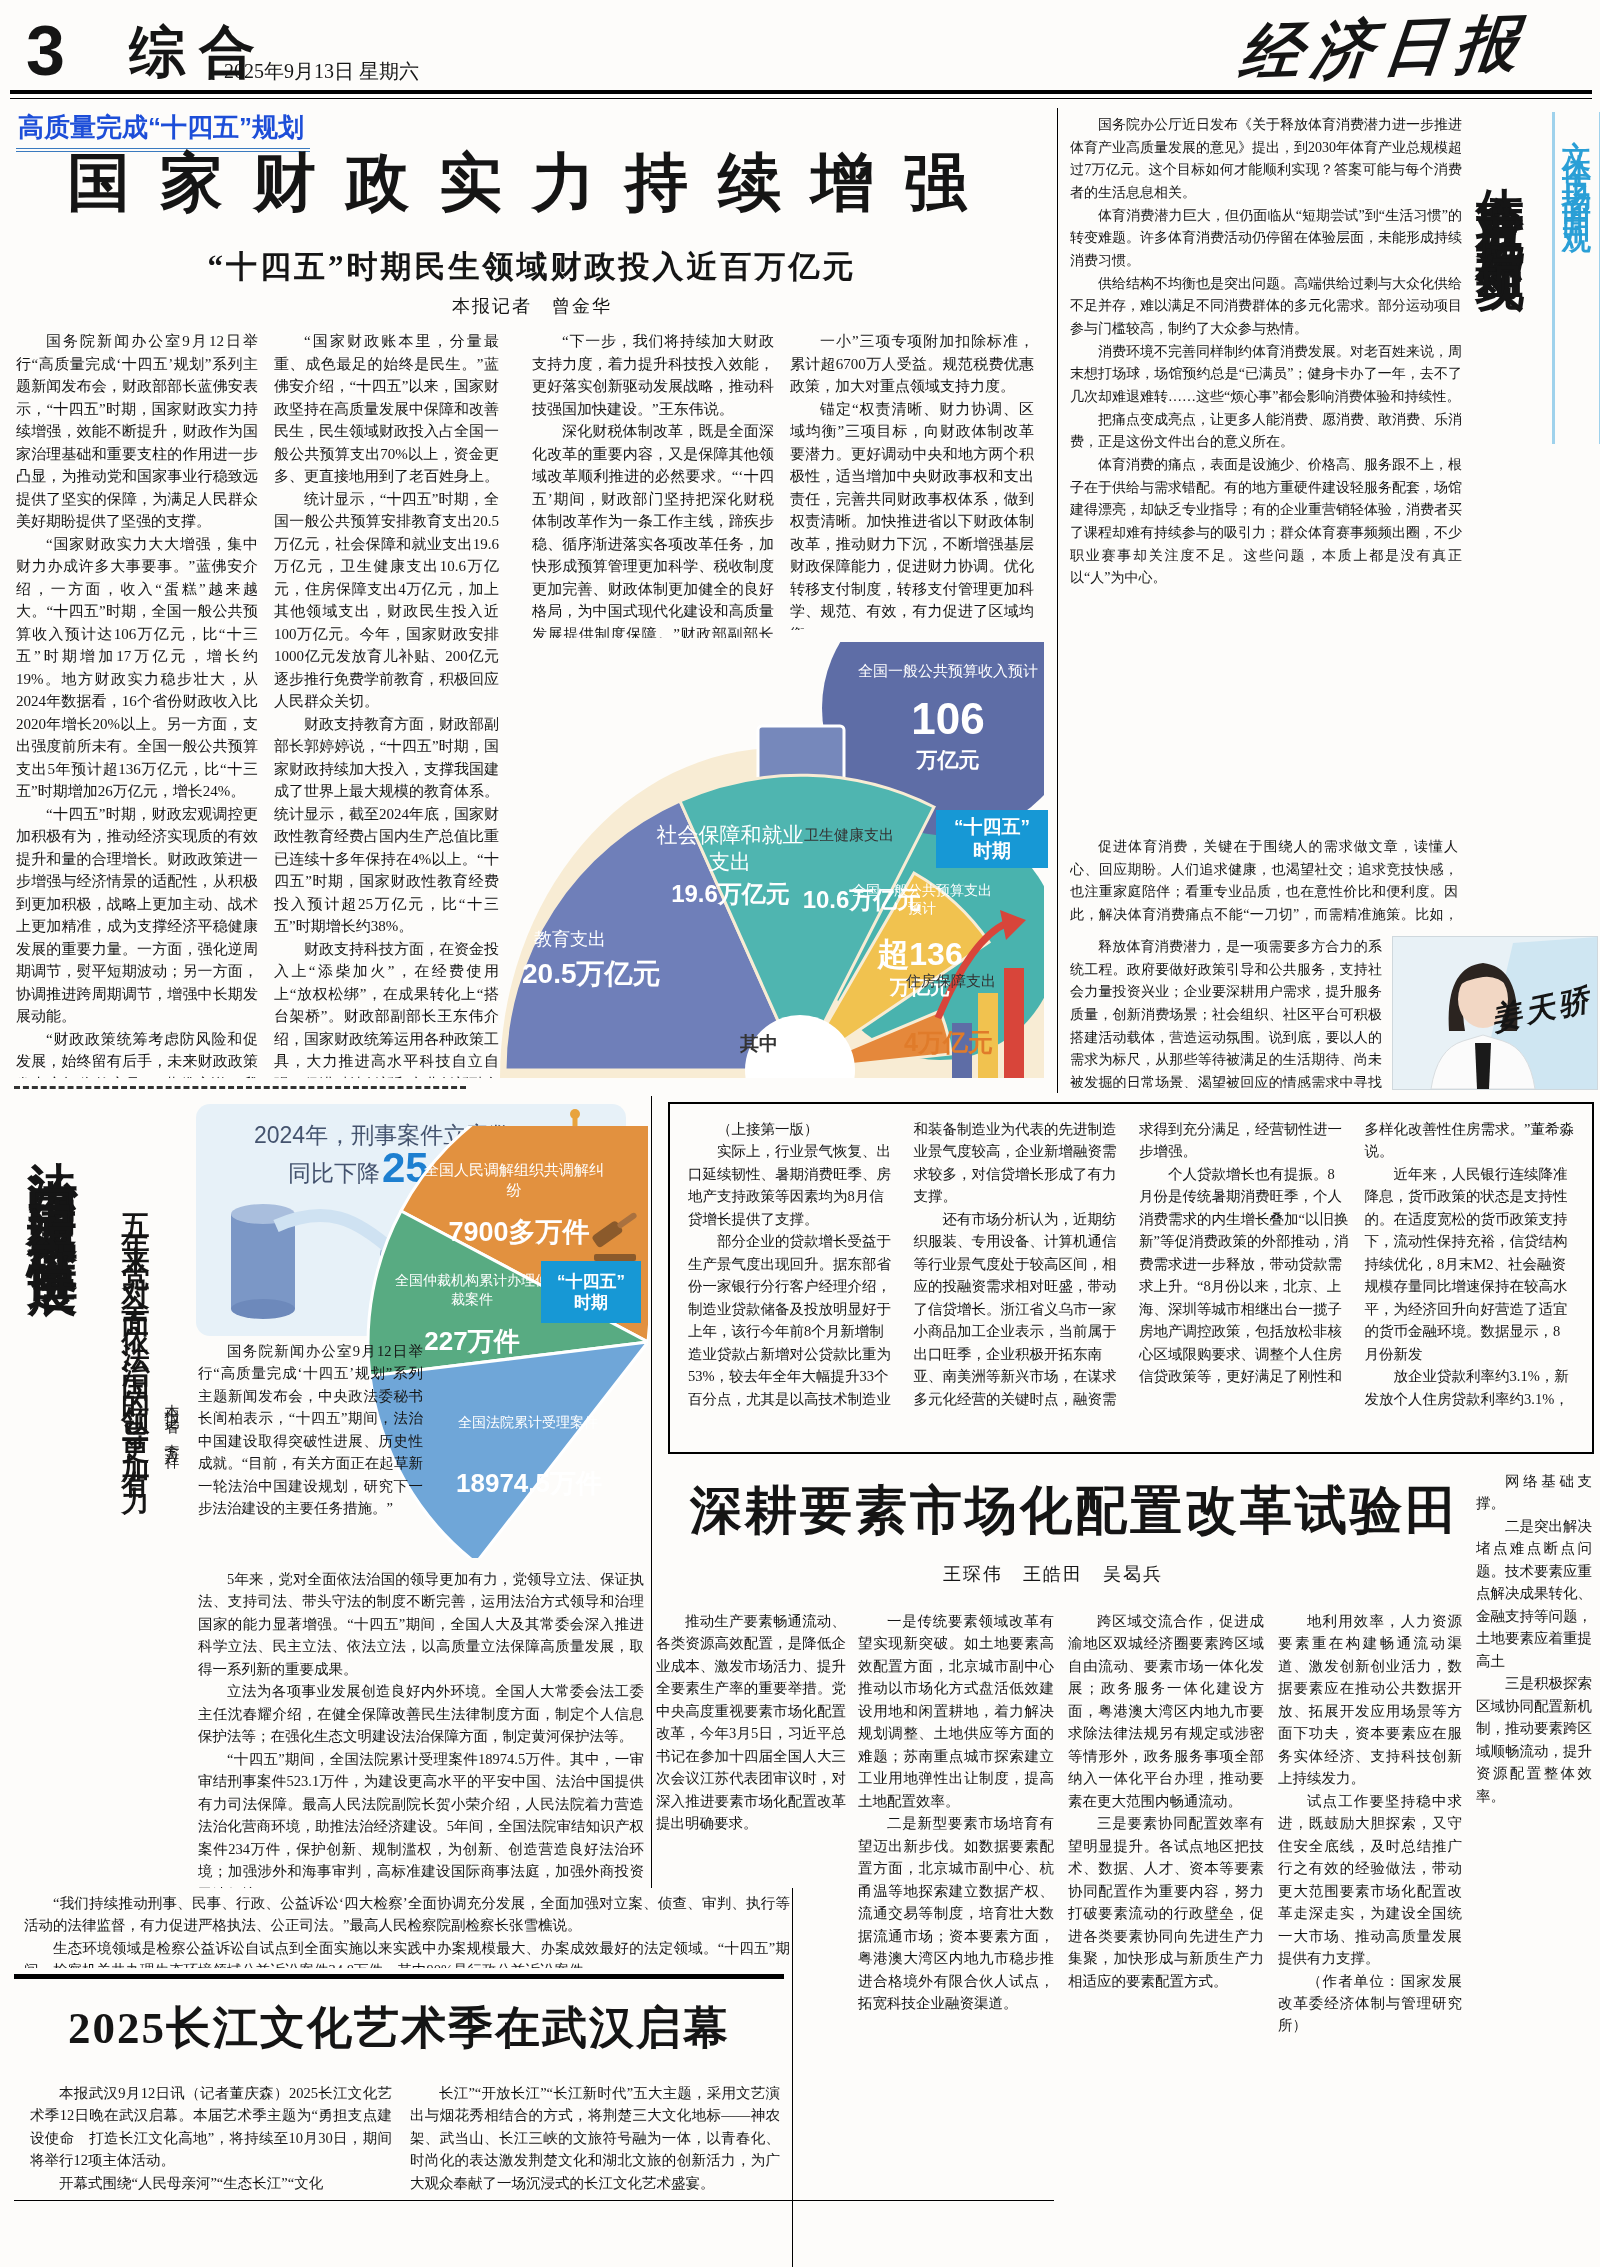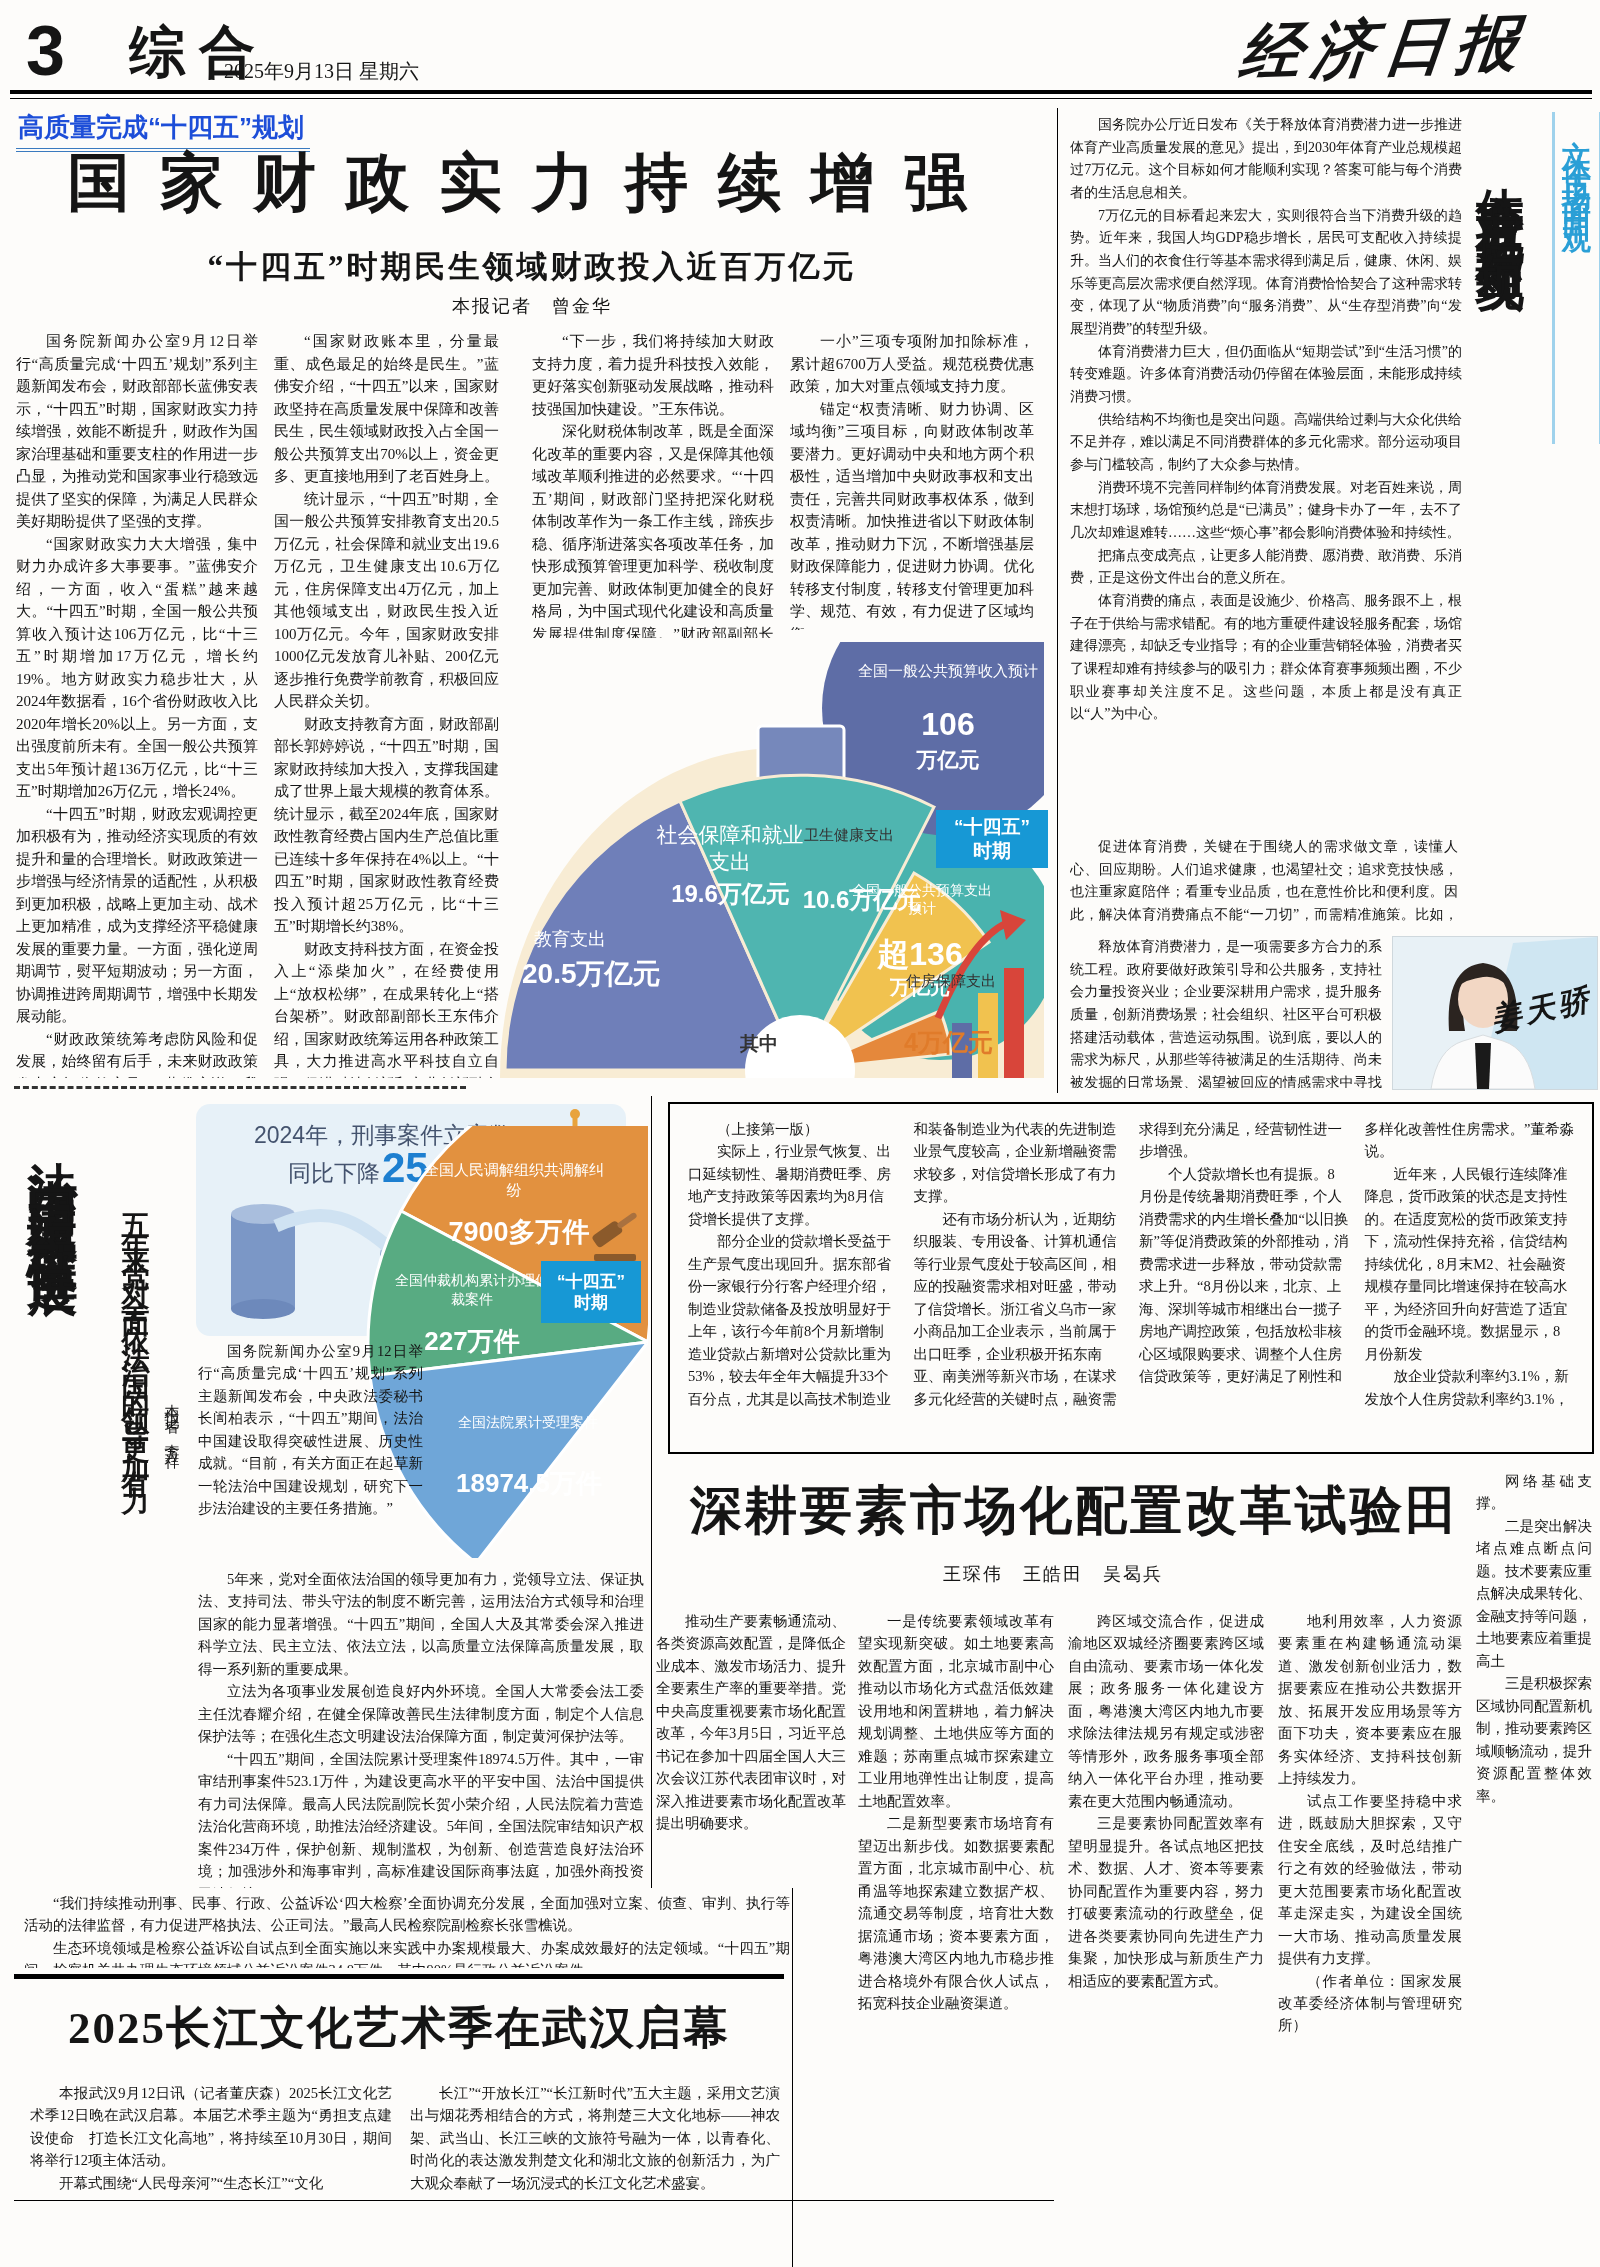--- a/index.html
+++ b/index.html
@@ -108,21 +108,21 @@
       <circle cx="300" cy="428" r="55" fill="#ffffff"></circle>
       <g transform="translate(452,306)">
         <rect x="0" y="75" width="20" height="55" fill="#5e6da6"></rect>
         <rect x="26" y="45" width="20" height="85" fill="#f1c24f"></rect>
         <rect x="52" y="20" width="20" height="110" fill="#d8453a"></rect>
         <path d="M-14,70 Q20,-10 55,-25" stroke="#d8453a" stroke-width="7" fill="none"></path>
         <polygon points="48,-38 74,-28 54,-8" fill="#d8453a"></polygon>
       </g>
     </svg>
     <div class="g1lbl wt ctr" style="left:348px;top:20px;width:200px;font-size:15px;">全国一般公共预算收入预计</div>
-    <div class="g1lbl wt ctr g1big" style="left:348px;top:62px;width:200px;font-size:32px;text-align:center;">106</div>
+    <div class="g1lbl wt ctr g1big" style="left:348px;top:48px;width:200px;font-size:44px;text-align:center;">106</div>
     <div class="g1lbl wt ctr g1big" style="left:348px;top:104px;width:200px;font-size:21px;">万亿元</div>
     <div class="periodbox" style="left:436px;top:168px;width:112px;height:58px;font-size:19px;">
       <span>“十四五”</span>
       <span>时期</span>
     </div>
     <div class="g1lbl wt ctr" style="left:352px;top:240px;width:140px;font-size:14px;">全国一般公共预算支出预计</div>
     <div class="g1lbl wt ctr g1big" style="left:345px;top:292px;width:150px;font-size:32px;">超136</div>
     <div class="g1lbl wt ctr g1big" style="left:345px;top:332px;width:150px;font-size:20px;">万亿元</div>
     <div class="g1lbl wt" style="left:34px;top:286px;font-size:18px;">教育支出</div>
     <div class="g1lbl wt g1big" style="left:22px;top:314px;font-size:28px;">20.5万亿元</div>
@@ -133,21 +133,20 @@
     <div class="g1lbl ctr" style="left:396px;top:330px;width:110px;font-size:15px;color:#333;">住房保障支出</div>
     <div class="g1lbl g1big" style="left:404px;top:384px;font-size:25px;color:#e07b2a;">4万亿元</div>
     <div class="g1lbl g1big" style="left:240px;top:390px;font-size:19px;color:#333;">其中</div>
   </div>
 
   <div class="rule" style="left:1057px;top:108px;width:1px;height:985px;"></div>
   <div class="abs v sp-label" style="left:1552px;top:112px;height:320px;">文体市场面面观</div>
   <div class="abs v hd sp-head" style="left:1468px;top:150px;height:780px;">体育产业七万亿元目标如何实现</div>
   <div class="col bodytxt14" style="left:1070px;top:114px;width:392px;height:814px;">
       <p class="para">国务院办公厅近日发布《关于释放体育消费潜力进一步推进体育产业高质量发展的意见》提出，到2030年体育产业总规模超过7万亿元。这个目标如何才能顺利实现？答案可能与每个消费者的生活息息相关。</p>
-      <p class="para">7万亿元的目标看起来宏大，实则很符合当下消费升级的趋势。近年来，我国人均GDP稳步增长，居民可支配收入持续提升。当人们的衣食住行等基本需求得到满足后，健康、休闲、娱乐等更高层次需求便自然浮现。体育消费恰恰契合了这种需求转变，体现了从“物质消费”向“服务消费”、从“生存型消费”向“发展型消费”的转型升级。</p>
       <p class="para">体育消费潜力巨大，但仍面临从“短期尝试”到“生活习惯”的转变难题。许多体育消费活动仍停留在体验层面，未能形成持续消费习惯。</p>
       <p class="para">供给结构不均衡也是突出问题。高端供给过剩与大众化供给不足并存，难以满足不同消费群体的多元化需求。部分运动项目参与门槛较高，制约了大众参与热情。</p>
       <p class="para">消费环境不完善同样制约体育消费发展。对老百姓来说，周末想打场球，场馆预约总是“已满员”；健身卡办了一年，去不了几次却难退难转……这些“烦心事”都会影响消费体验和持续性。</p>
       <p class="para">把痛点变成亮点，让更多人能消费、愿消费、敢消费、乐消费，正是这份文件出台的意义所在。</p>
       <p class="para">体育消费的痛点，表面是设施少、价格高、服务跟不上，根子在于供给与需求错配。有的地方重硬件建设轻服务配套，场馆建得漂亮，却缺乏专业指导；有的企业重营销轻体验，消费者买了课程却难有持续参与的吸引力；群众体育赛事频频出圈，不少职业赛事却关注度不足。这些问题，本质上都是没有真正以“人”为中心。</p>
     </div>
   <div class="col bodytxt14" style="left:1070px;top:836px;width:388px;height:92px;">
       <p class="para">促进体育消费，关键在于围绕人的需求做文章，读懂人心、回应期盼。人们追求健康，也渴望社交；追求竞技快感，也注重家庭陪伴；看重专业品质，也在意性价比和便利度。因此，解决体育消费痛点不能“一刀切”，而需精准施策。比如，针对“去哪健身”，《意见》提出充分挖掘城市各类“金角银边”空间，配建群众身边“小而美”的全民健身场地设施。这意味着未来我们将看到更多贴近社区、方便可达的体育设施，让体育锻炼不再是一件麻烦事；针对“价格高”，《意见》提出鼓励发放体育消费券、推动场馆优惠开放，这些措施直接降低了大众参与体育消费的门槛；针对“服务弱”，《意见》提出支持发展智能健身、科学指导、运动康复等新业态，让消费者更有获得感。</p>
     </div>
   <div class="col bodytxt14" style="left:1070px;top:936px;width:312px;height:152px;">

